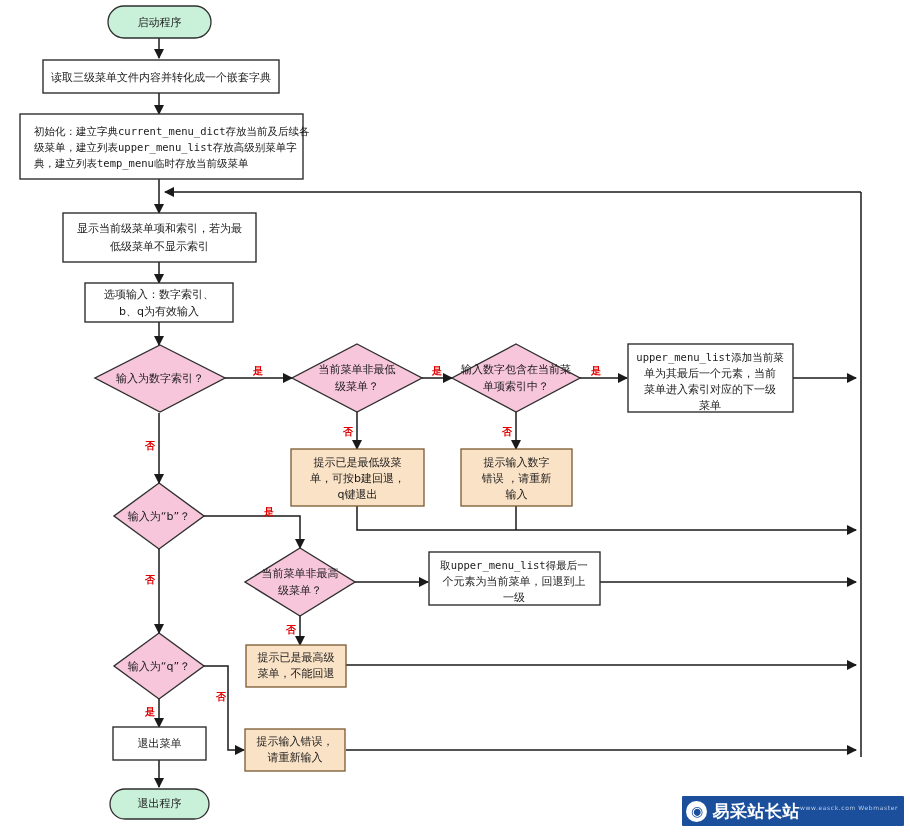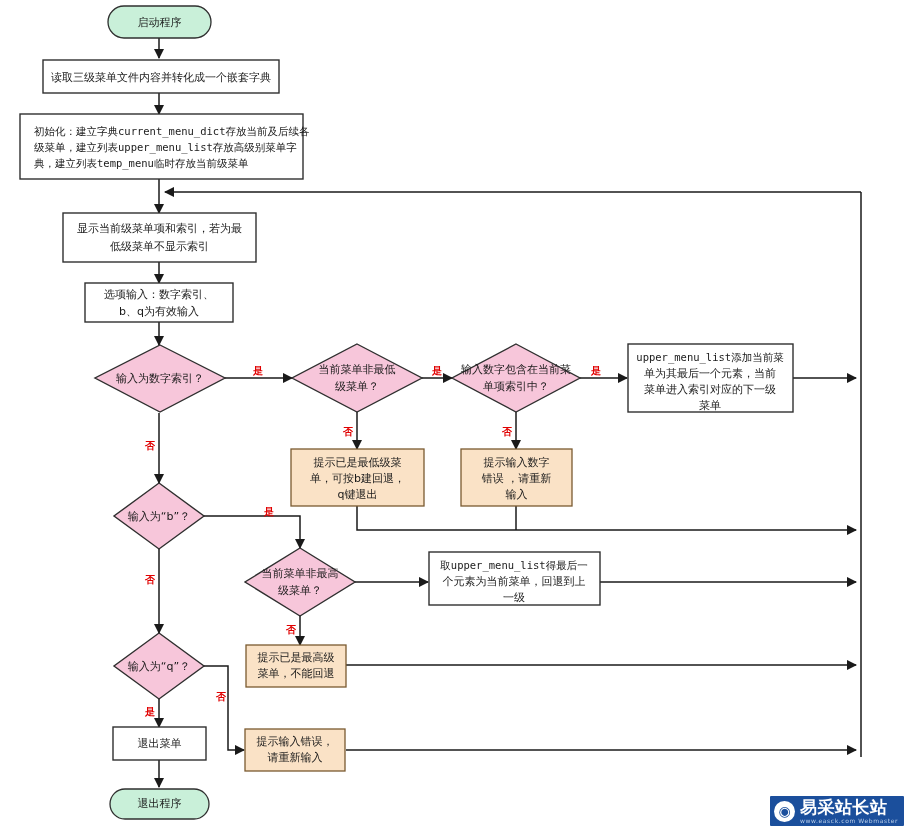--- a/index.html
+++ b/index.html
@@ -87,21 +87,21 @@
     font-size: 14px;
     font-weight: bold;
     display: flex;
     align-items: center;
     justify-content: center;
     margin-right: 5px;
     font-family: "DejaVu Sans", "Liberation Sans", sans-serif;
   }
   .wm-text {
     display: flex;
-    flex-direction: column;
+    flex-direction: row;
     justify-content: center;
     line-height: 1;
   }
   .wm-main {
     color: #ffffff;
     font-size: 17px;
     font-weight: bold;
     letter-spacing: 0.5px;
     font-family: "DejaVu Sans", "Liberation Sans", sans-serif;
   }

